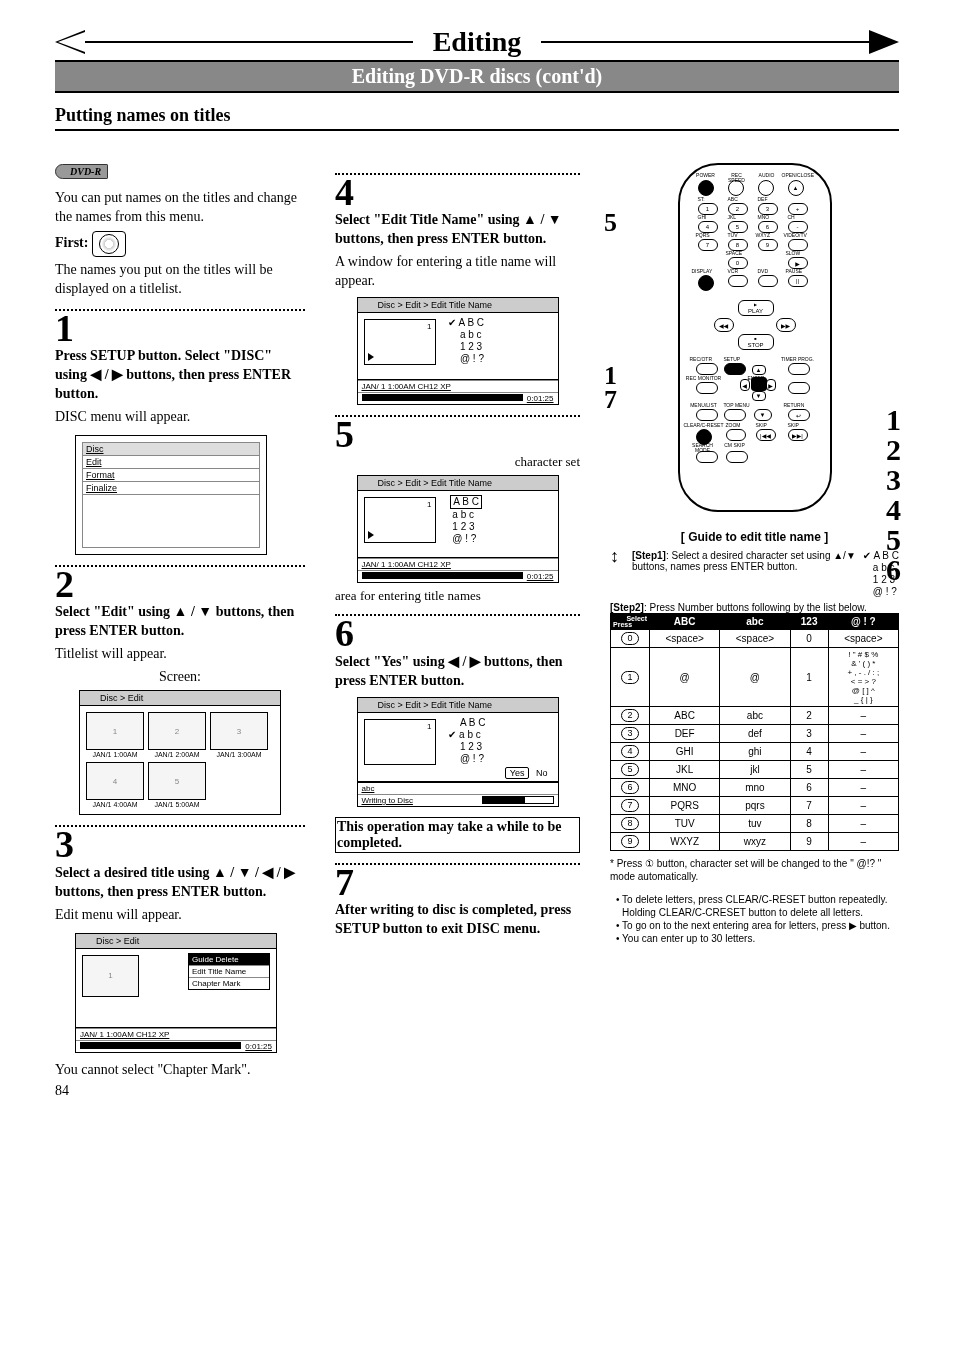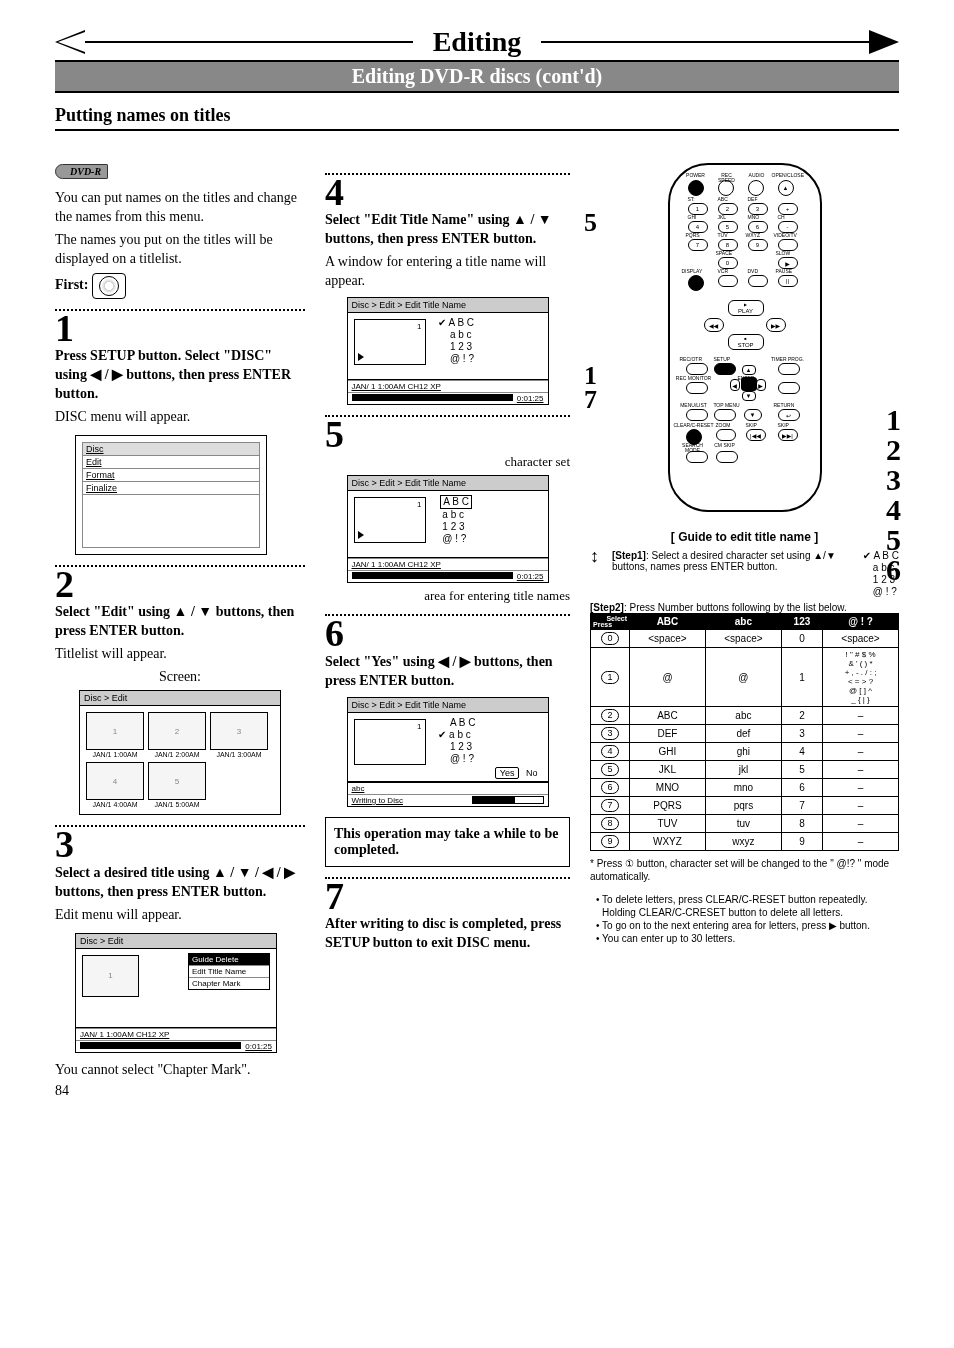--- a/index.html
+++ b/index.html
@@ -48,21 +48,21 @@
   }
   .section-heading {
     font-size: 18px;
     font-weight: bold;
     border-bottom: 2px solid #000;
     padding-bottom: 3px;
     margin-bottom: 8px;
   }
   .columns {
     display: flex;
-    gap: 20px;
+    gap: 30px;
     margin-top: 32px;
   }
   .col { flex: 1; min-width:0;}
   .col-left { flex:0 0 250px;}
   .col-mid { flex:0 0 245px;}
   .col-right { flex:1; }
   .dvd-badge {
     display: inline-block;
     background: #999;
     border-radius: 14px 2px 2px 14px;
@@ -90,21 +90,21 @@
   .instr-follow { font-weight: normal; font-size:14px;}
   .screen-box {
     border: 1px solid #000;
     background: #fff;
     font-family: Arial, sans-serif;
     font-size: 9px;
     margin: 8px 0;
   }
   .screen-header {
     background: #ccc;
-    padding: 2px 4px;
+    padding: 2px 20px;
     border-bottom: 1px solid #000;
     font-size:9px;
   }
   .screen-body { padding: 4px; min-height: 50px; position:relative;}
   .screen-footer {
     border-top: 1px solid #000;
     font-size: 8px;
     text-decoration: underline;
   }
   .screen-footer-row{display:flex;justify-content:space-between;padding:1px 4px;border-top:1px solid #888;}
@@ -123,21 +123,21 @@
     background:#fff;
     font-family: Arial,sans-serif;
   }
   .remote-btn{position:absolute;border:1px solid #000;border-radius:50%;width:14px;height:14px;font-size:6px;display:flex;align-items:center;justify-content:center;}
   .remote-label{position:absolute;font-size:5px;text-align:center;line-height:1;}
   .guide-box{font-family:Arial,sans-serif;font-size:11px;}
   .guide-box table{border-collapse:collapse;width:100%;font-size:10px;}
   .guide-box th,.guide-box td{border:1px solid #000;padding:2px 4px;text-align:center;}
   .guide-box th{background:#000;color:#fff;font-weight:bold;}
   .guide-title{text-align:center;font-weight:bold;font-size:12px;margin:6px 0;}
-  .warn-box{border:1px solid #000;padding:8px;font-weight:bold;margin:10px 0;}
+  .warn-box{border:1px solid #000;padding:1px;font-weight:bold;margin:10px 0;}
   .small{font-size:10px;line-height:1.3;}
   .char-list{font-size:10px;line-height:1.2;text-align:left;padding-left:45%;}
   .menu-list{border:1px solid #888;text-decoration:underline;}
   .menu-list div{border-bottom:1px solid #888;padding:1px 3px;font-size:9px;}
   .progress{display:inline-block;width:70px;height:6px;border:1px solid #000;background:linear-gradient(to right,#000 60%,#fff 60%);vertical-align:middle;}
   .circ-num{display:inline-block;border:1px solid #000;border-radius:8px;width:16px;text-align:center;font-size:9px;line-height:11px;}
   .pgnum{font-size:14px;}
   .check{font-size:10px;}
   .remote-wrap{position:relative;display:flex;justify-content:center;}
   .side-label-l{position:absolute;left:-6px;font-size:26px;font-weight:bold;}
@@ -159,27 +159,27 @@
 </div>
 <div class="subtitle-bar">Editing DVD-R discs (cont'd)</div>
 
 <div class="section-heading">Putting names on titles</div>
 
 <div class="columns">
 
   <div class="col col-left">
     <div class="dvd-badge">DVD-R</div>
     <p>You can put names on the titles and change the names from this menu.</p>
-    <p>The names you put on the titles will be displayed on a titlelist.</p>
     <p>
       <b>First:</b>
       <span style="display:inline-block;border:1px solid #000;border-radius:4px;padding:2px 6px;vertical-align:middle;">
         <span style="display:inline-block;width:18px;height:18px;border:1px solid #000;border-radius:50%;background:radial-gradient(circle,#fff 30%,#ccc 32%,#fff 60%);vertical-align:middle;"></span>
       </span>
     </p>
+    <p>The names you put on the titles will be displayed on a titlelist.</p>
     <hr class="dotted-hr">
     <div class="step-num">1</div>
     <p class="instr">Press SETUP button. Select "DISC" using ◀ / ▶ buttons, then press ENTER button.</p>
     <p class="instr-follow">DISC menu will appear.</p>
 
     <div class="screen-box" style="width:190px;margin-left:20px;">
       <div style="padding:6px;">
         <div class="menu-list">
           <div style="background:#ddd;">Disc</div>
           <div>Edit</div>
@@ -304,21 +304,21 @@
       <div class="screen-footer">
         <div class="screen-footer-row">
             <span>JAN/ 1   1:00AM   CH12   XP</span>
           </div>
         <div class="screen-footer-row">
             <span style="flex:1;height:5px;border:1px solid #000;margin-right:4px;background:#000;"></span>
             <span>0:01:25</span>
           </div>
       </div>
     </div>
-    <p style="text-align:right;font-size:13px;">area for entering title names</p>
+    <p style="text-align:left;font-size:13px;">area for entering title names</p>
 
     <hr class="dotted-hr">
     <div class="step-num">6</div>
     <p class="instr">Select "Yes" using ◀ / ▶ buttons, then press ENTER button.</p>
 
     <div class="screen-box" style="width:200px;margin:6px auto;">
       <div class="screen-header">Disc &gt; Edit &gt; Edit Title Name</div>
       <div class="screen-body" style="min-height:60px;">
         <div style="position:absolute;left:6px;top:6px;width:70px;height:44px;border:1px solid #000;">
           <div style="position:absolute;right:3px;top:2px;font-size:8px;">1</div>

